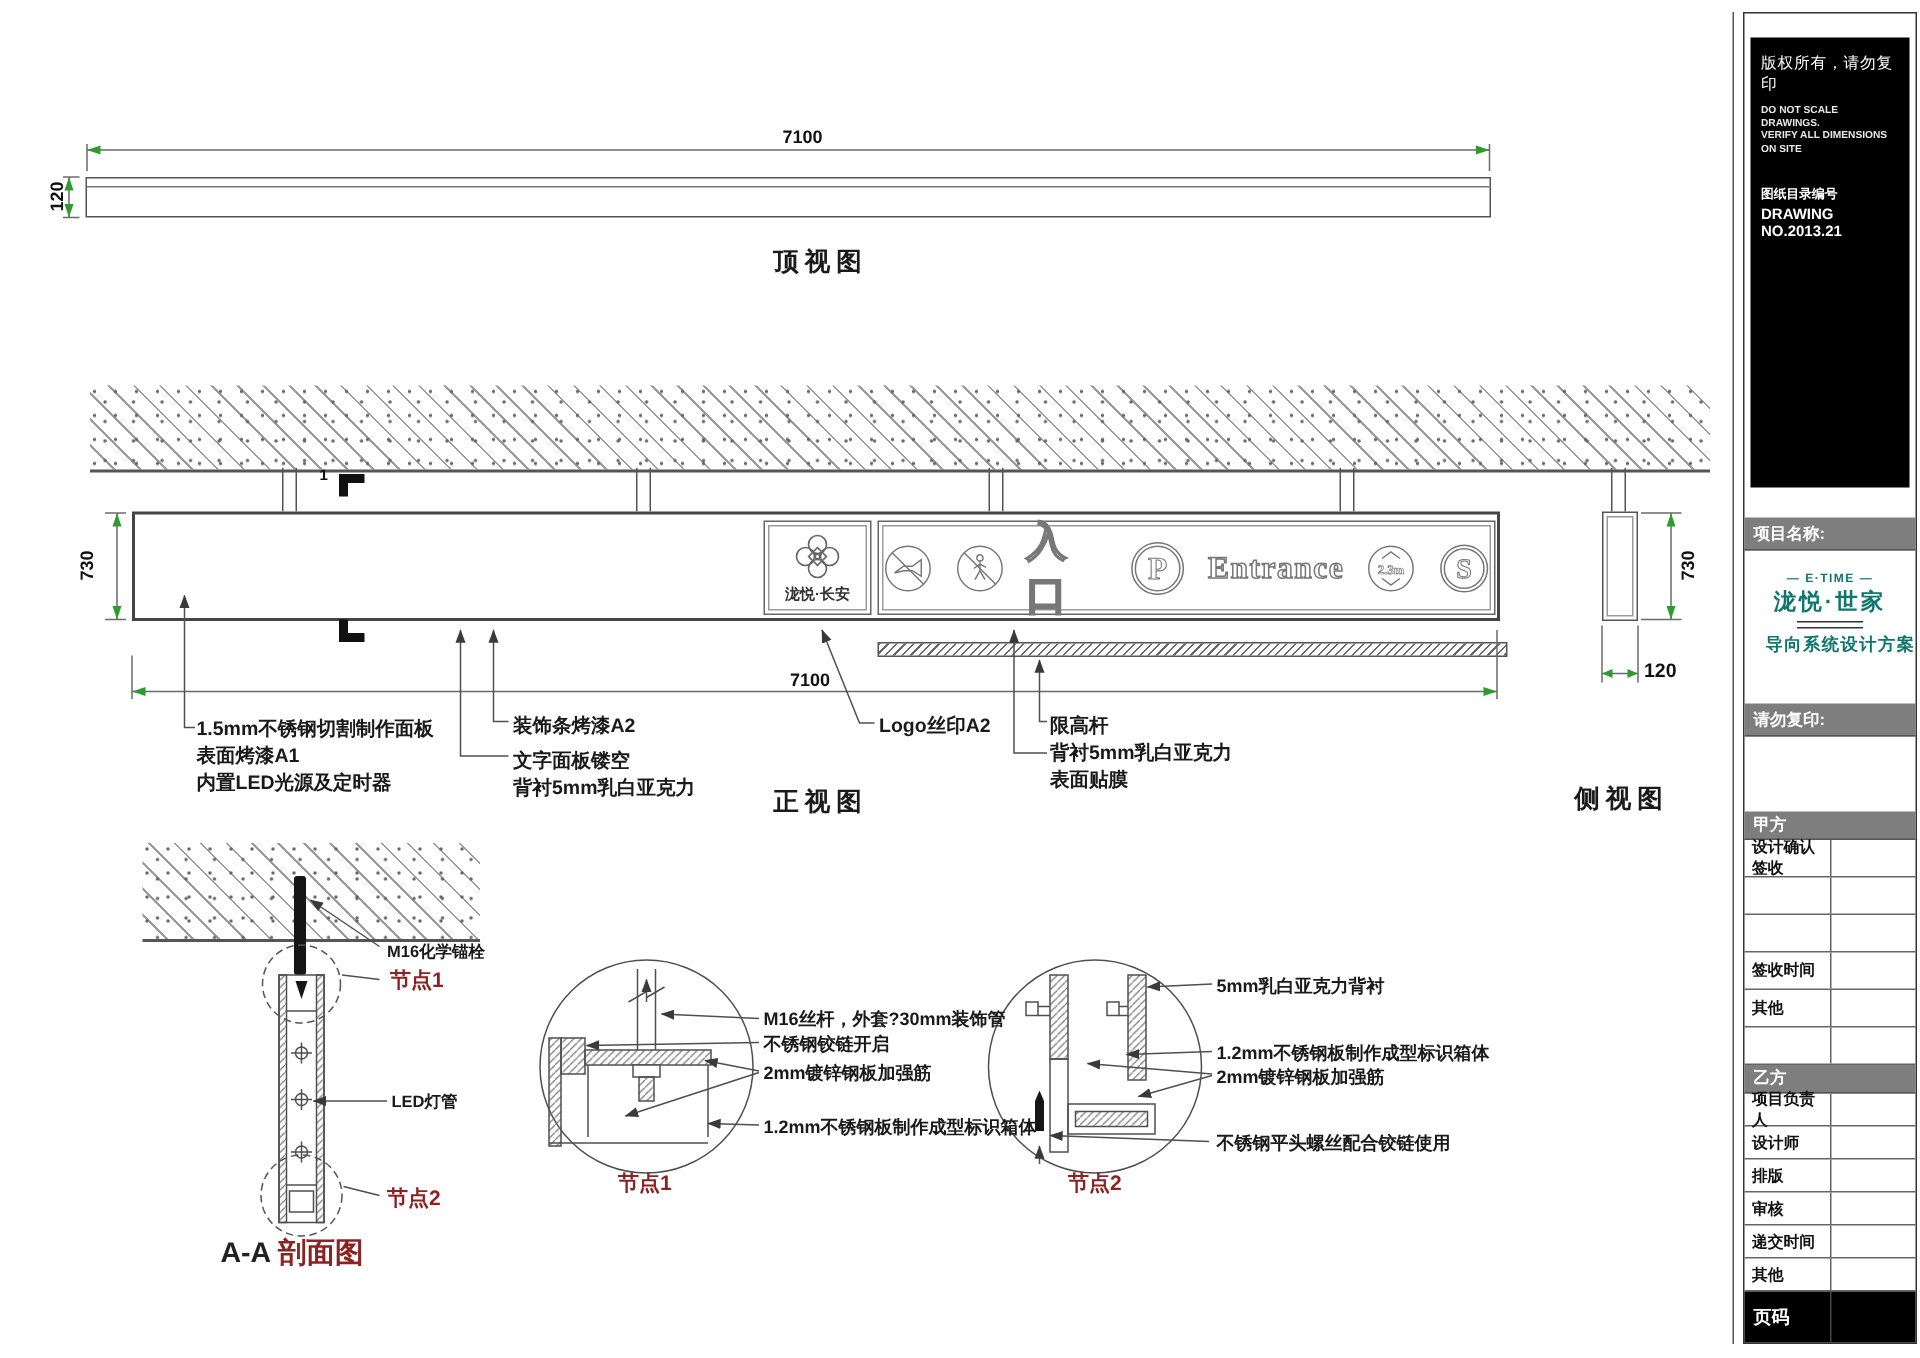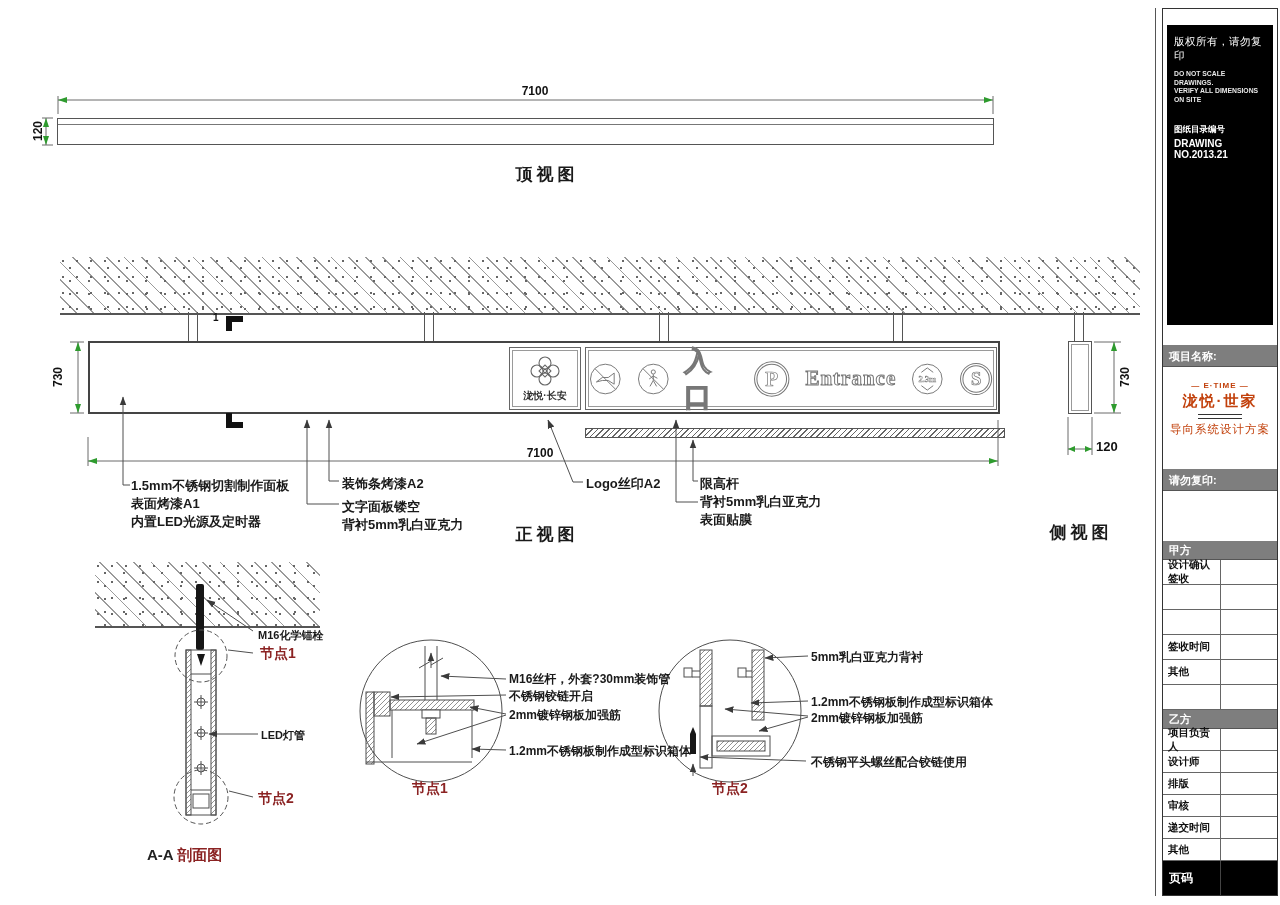--- a/index.html
+++ b/index.html
@@ -41,25 +41,25 @@
   #sidebar .blackbox{position:absolute;left:4px;right:4px;top:16px;height:300px;background:#000;color:#fff;padding:10px 7px;box-sizing:border-box;}
   .tb-copyright{font-size:10.5px;font-weight:normal;margin-bottom:7px;letter-spacing:0.5px;}
   .tb-notice{font-size:6.8px;line-height:8.5px;color:#e8e8e8;font-weight:bold;}
   .tb-dnl{font-size:8.5px;font-weight:bold;margin-top:20px;}
   .tb-dn{font-size:10px;font-weight:bold;margin-top:2px;}
   .sb-header{position:absolute;left:0;right:0;background:#7e7e7e;color:#fff;font-size:11px;font-weight:bold;
              padding-left:6px;box-sizing:border-box;border-bottom:1px solid #555;}
   .sb-row{position:absolute;left:0;right:0;border-bottom:1px solid #666;box-sizing:border-box;}
   .sb-row .lbl{position:absolute;left:0;top:0;bottom:0;width:58px;border-right:1px solid #666;
                font-size:10.5px;font-weight:bold;color:#111;padding-left:5px;display:flex;align-items:center;box-sizing:border-box;}
-  .sb-logo{position:absolute;left:0;right:0;text-align:center;color:#c2410c;}
+  .sb-logo{position:absolute;left:0;right:0;text-align:center;color:#0f766e;}
   .sb-logo .et{font-size:8px;font-weight:bold;letter-spacing:1px;}
   .sb-logo .nm{font-size:15px;font-weight:bold;letter-spacing:2px;margin-top:2px;}
   .sb-logo .dv{width:44px;height:3px;border-top:1px solid #333;border-bottom:1px solid #333;margin:3px auto;}
-  .sb-logo .sc{font-size:11.5px;font-weight:normal;margin-top:2px;letter-spacing:1px;}
+  .sb-logo .sc{font-size:11.5px;font-weight:bold;margin-top:2px;letter-spacing:1px;text-align:right;}
   .pagebar{position:absolute;left:0;right:0;background:#000;color:#fff;}
   .pagebar .lbl{position:absolute;left:0;top:0;bottom:0;width:58px;border-right:1px solid #444;
                 font-size:12px;font-weight:bold;padding-left:6px;display:flex;align-items:center;box-sizing:border-box;}
 </style>
 </head>
 <body>
 
 <div id="sheet">
 
   <div class="abs hatch-ceiling" style="left:60px;top:257px;width:1080px;height:56px;"></div>
@@ -290,21 +290,21 @@
   <div class="abs callout" style="left:700px;top:475px;">
     <div>限高杆</div>
     <div>背衬5mm乳白亚克力</div>
     <div>表面贴膜</div>
   </div>
 
   <div class="abs callout-sm" style="left:258px;top:627px;font-size:11px;">M16化学锚栓</div>
   <div class="abs nodelabel" style="left:260px;top:645px;">节点1</div>
   <div class="abs callout-sm" style="left:261px;top:727px;font-size:11px;">LED灯管</div>
   <div class="abs nodelabel" style="left:258px;top:790px;">节点2</div>
-  <div class="abs" style="left:147px;top:846px;font-size:15px;font-weight:bold;white-space:nowrap;">
+  <div class="abs" style="left:147px;top:822px;font-size:19px;font-weight:bold;white-space:nowrap;">
     <span>A-A</span>
     <span class="red">剖面图</span>
   </div>
 
   <div class="abs callout-sm" style="left:509px;top:671px;">M16丝杆，外套?30mm装饰管</div>
   <div class="abs callout-sm" style="left:509px;top:688px;">不锈钢铰链开启</div>
   <div class="abs callout-sm" style="left:509px;top:707px;">2mm镀锌钢板加强筋</div>
   <div class="abs callout-sm" style="left:509px;top:743px;">1.2mm不锈钢板制作成型标识箱体</div>
   <div class="abs nodelabel" style="left:412px;top:780px;">节点1</div>
 

